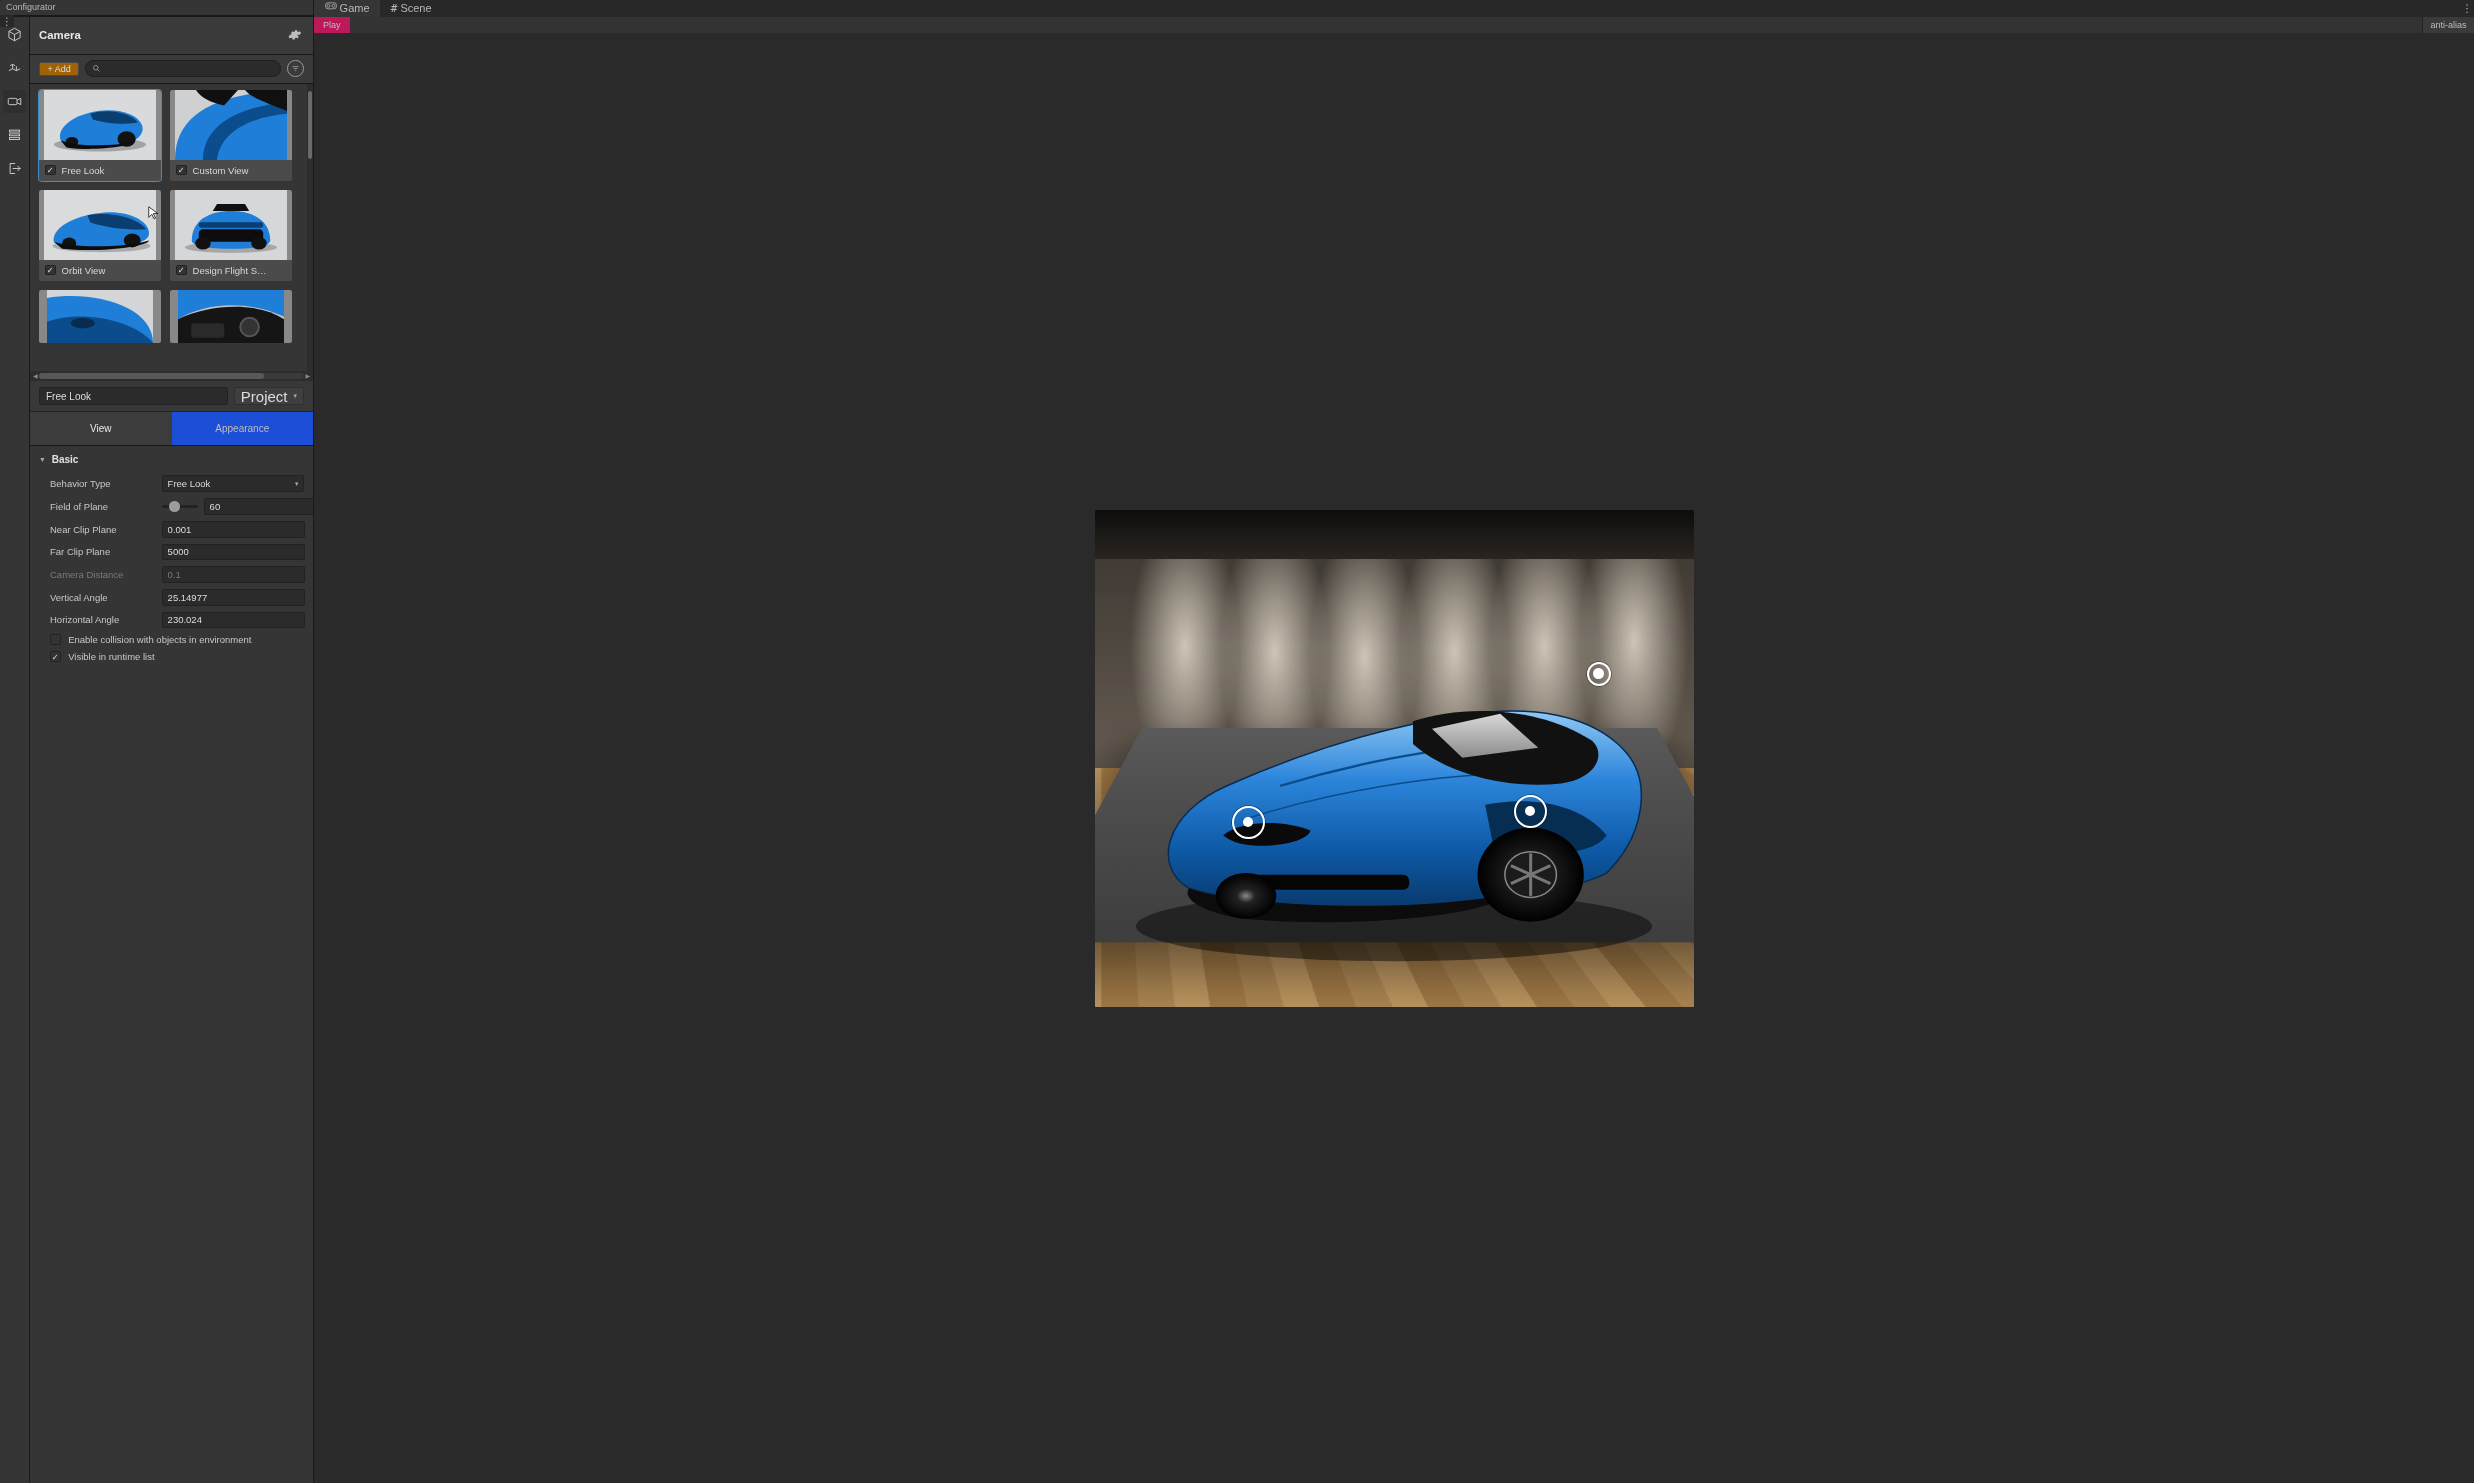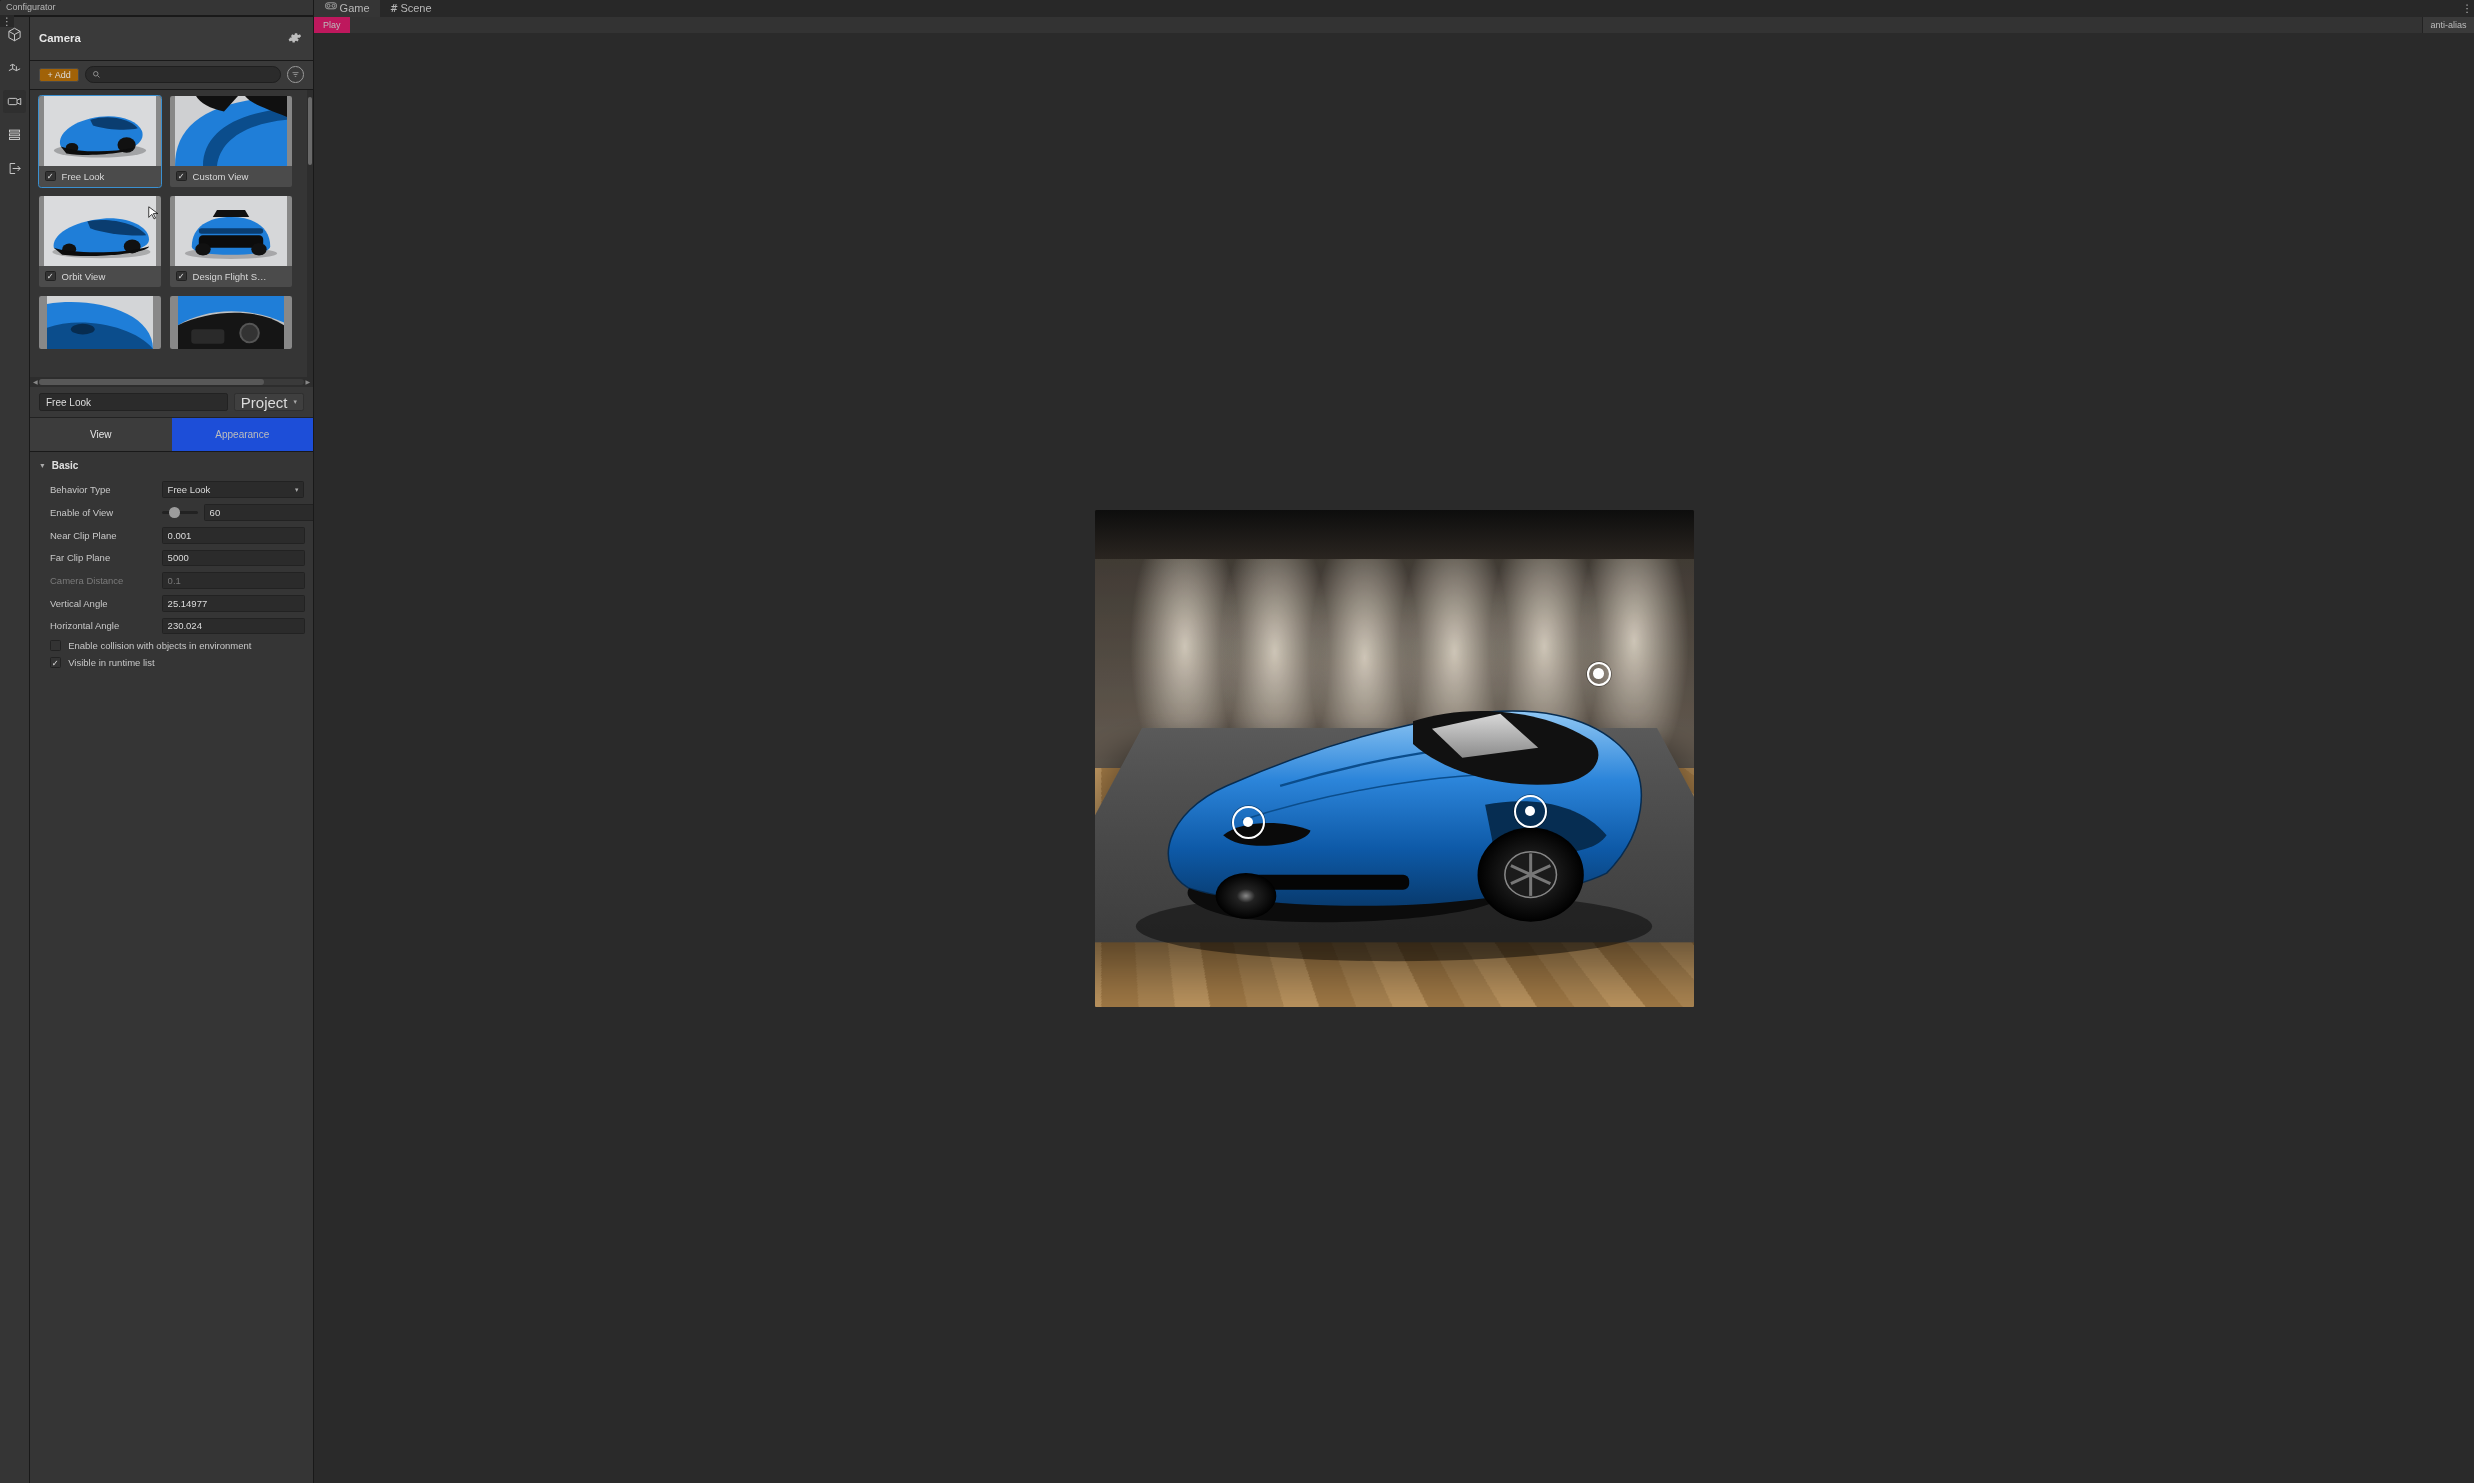--- a/index.html
+++ b/index.html
@@ -29,21 +29,21 @@
   .panel-body { display: flex; flex: 1; min-height: 0; }
 
   
   .mode-rail { width: 30px; background: #353535; display:flex; flex-direction:column; align-items:center; padding-top:6px; gap:10.6px; border-right:0.8px solid #191919; }
   .rail-btn { width:23px; height:23px; display:flex; align-items:center; justify-content:center; color:#c4c4c4; border-radius:2.3px; cursor:pointer; }
   .rail-btn.sel { background:#2f2f2f; }
   .rail-btn svg { width:15px; height:15px; stroke:#cfcfcf; fill:none; stroke-width:1.5; }
 
   .panel-main { flex:1; display:flex; flex-direction:column; min-width:0; }
 
-  .panel-header { height:44px; display:flex; align-items:center; justify-content:space-between; padding:0 9px; background:#3a3a3a; border-bottom:0.8px solid #191919; }
+  .panel-header { height:38px; display:flex; align-items:center; justify-content:space-between; padding:0 9px; background:#3a3a3a; border-bottom:0.8px solid #191919; }
   .panel-title { font-size:11.4px; font-weight:600; color:#e8e8e8; }
   .gear-btn { width:18px; height:18px; display:flex; align-items:center; justify-content:center; cursor:pointer; color:#bdbdbd; }
   .gear-btn svg{width:13.7px;height:13.7px;fill:#bdbdbd;}
 
   .toolbar { height:29px; display:flex; align-items:center; gap:6px; padding:0 9px; background:#3a3a3a; border-bottom:0.8px solid #191919;}
   .add-btn { height:14px; padding:0 7.6px; background:#a16207; color:#dcdcdc; border-radius:2.3px; font-size:9px; display:flex; align-items:center; gap:3px; cursor:pointer; border:0.8px solid #4a4a4a;}
   .search-box { flex:1; height:16.7px; background:#2b2b2b; border-radius:8.3px; border:0.8px solid #1f1f1f; display:flex; align-items:center; padding:0 6px; gap:4.6px; }
   .search-box input { flex:1; background:transparent; border:none; outline:none; color:#ddd; font-size:9px; }
   .filter-btn { width:16.7px; height:16.7px; border-radius:8.3px; border:1.1px solid #9a9a9a; display:flex; align-items:center; justify-content:center; cursor:pointer; }
   .filter-btn svg{width:9px;height:9px;stroke:#aaa;fill:none;stroke-width:2;}
@@ -344,21 +344,21 @@
             <div class="prop-row">
               <div class="prop-label">Behavior Type</div>
               <div class="prop-field">
                   <div class="dd-input dd-arrow">
                     <span>Free Look</span>
                   </div>
                 </div>
             </div>
 
             <div class="prop-row">
-              <div class="prop-label">Enable of View</div>
+              <div class="prop-label">Field of Plane</div>
               <div class="prop-field">
                 <div class="slider">
                     <div class="slider-thumb" id="fov-thumb" style="left: 7.4px;"></div>
                   </div>
                 <input class="num-input" style="flex: 0 0 42px;" value="60">
 
               </div>
             </div>
 
             <div class="prop-row">

